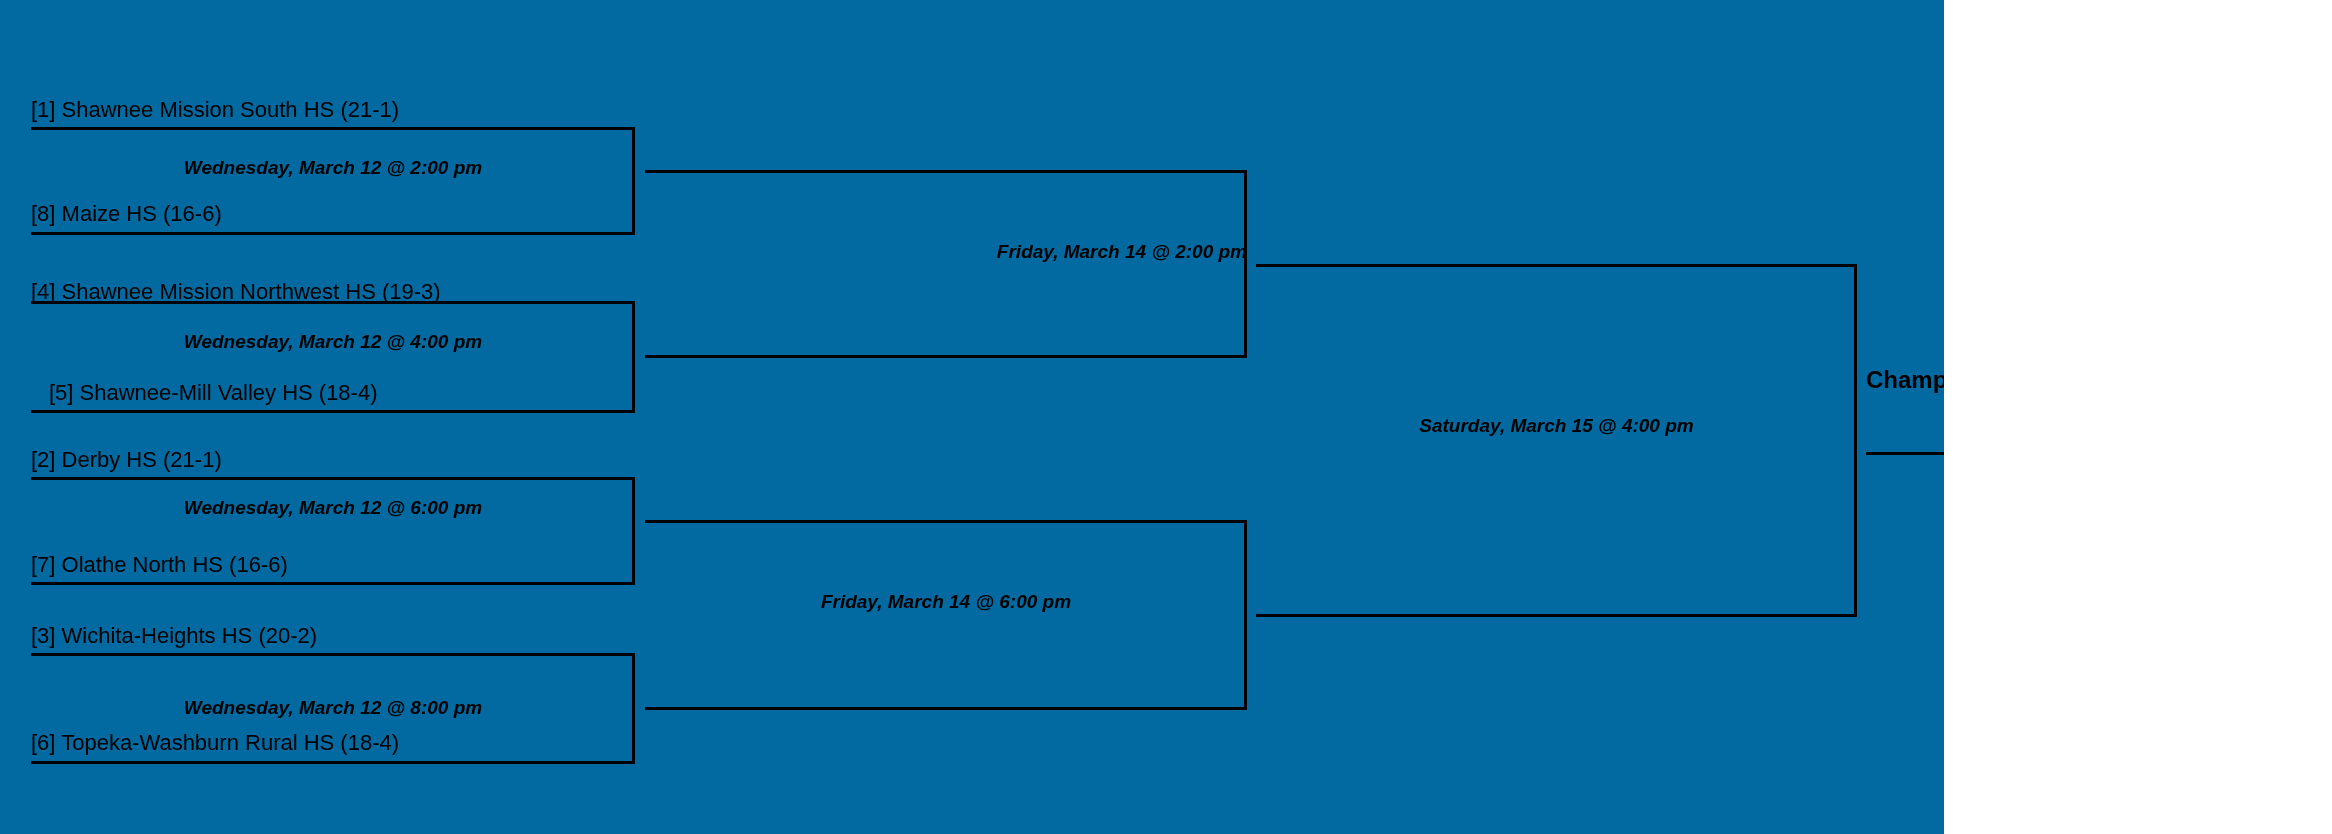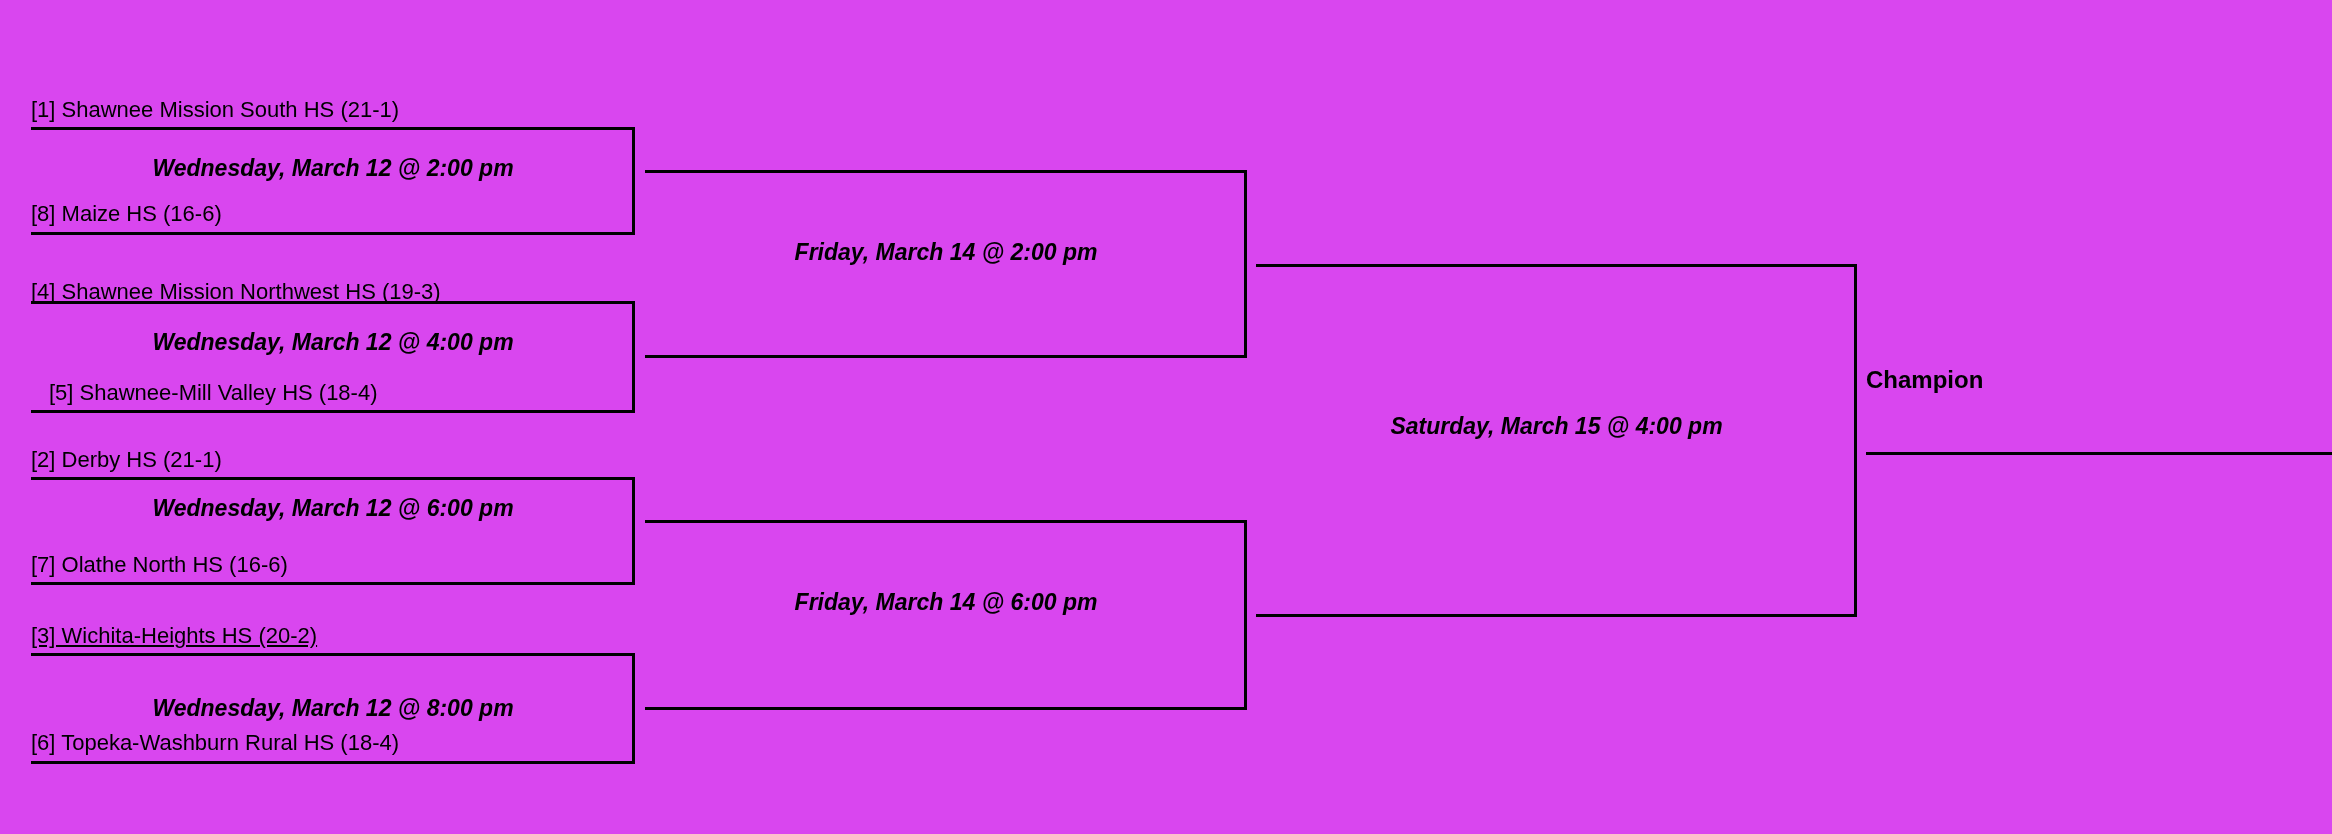--- a/index.html
+++ b/index.html
@@ -1,38 +1,38 @@
 <!DOCTYPE html>
 <html><head>
 <meta charset="utf-8">
 <style>
   html, body { margin: 0; padding: 0; background: #ffffff; }
   #bracket-canvas {
     position: relative;
-    width: 2332px;
+    width: 1944px;
     height: 834px;
-    background: #d946ef;
+    background: #0369a1;
     font-family: "Liberation Sans", "DejaVu Sans", sans-serif;
     color: #000000;
     overflow: hidden;
   }
   .team {
     position: absolute;
     left: 31px;
     height: 28px;
     line-height: 28px;
     font-size: 22px;
     white-space: nowrap;
     color: #000;
   }
   .date {
     position: absolute;
     height: 26px;
     line-height: 26px;
-    font-size: 23px;
+    font-size: 19px;
     font-weight: bold;
     font-style: italic;
     text-align: center;
     white-space: nowrap;
     color: #000;
   }
   .champion {
     position: absolute;
     height: 30px;
     line-height: 30px;
@@ -64,28 +64,28 @@
   <div class="hline" style="left:31px; width:604px; top:410px;"></div>
   <div class="vline" style="left:632px; top:301px; height:112px;"></div>
 
   <div class="team" style="top:446px;">[2] Derby HS (21-1)</div>
   <div class="date" style="left:31px; width:604px; top:495px;">Wednesday, March 12 @ 6:00 pm</div>
   <div class="team" style="top:551px;">[7] Olathe North HS (16-6)</div>
   <div class="hline" style="left:31px; width:604px; top:477px;"></div>
   <div class="hline" style="left:31px; width:604px; top:582px;"></div>
   <div class="vline" style="left:632px; top:477px; height:108px;"></div>
 
-  <div class="team" style="top:622px;text-decoration:underline;">[3] Wichita-Heights HS (20-2)</div>
+  <div class="team" style="top:622px;">[3] Wichita-Heights HS (20-2)</div>
   <div class="date" style="left:31px; width:604px; top:695px;">Wednesday, March 12 @ 8:00 pm</div>
   <div class="team" style="top:729px;">[6] Topeka-Washburn Rural HS (18-4)</div>
   <div class="hline" style="left:31px; width:604px; top:653px;"></div>
   <div class="hline" style="left:31px; width:604px; top:761px;"></div>
   <div class="vline" style="left:632px; top:653px; height:111px;"></div>
 
-  <div class="date" style="left:645px; width:602px; top:239px;">Friday, March 14 @ 2:00 pm</div>
+  <div class="date" style="left:645px; width:602px; top:239px;text-align:right;">Friday, March 14 @ 2:00 pm</div>
   <div class="hline" style="left:645px; width:602px; top:170px;"></div>
   <div class="hline" style="left:645px; width:602px; top:355px;"></div>
   <div class="vline" style="left:1244px; top:170px; height:188px;"></div>
 
   <div class="date" style="left:645px; width:602px; top:589px;">Friday, March 14 @ 6:00 pm</div>
   <div class="hline" style="left:645px; width:602px; top:520px;"></div>
   <div class="hline" style="left:645px; width:602px; top:707px;"></div>
   <div class="vline" style="left:1244px; top:520px; height:190px;"></div>
 
   <div class="date" style="left:1256px; width:601px; top:413px;">Saturday, March 15 @ 4:00 pm</div>

